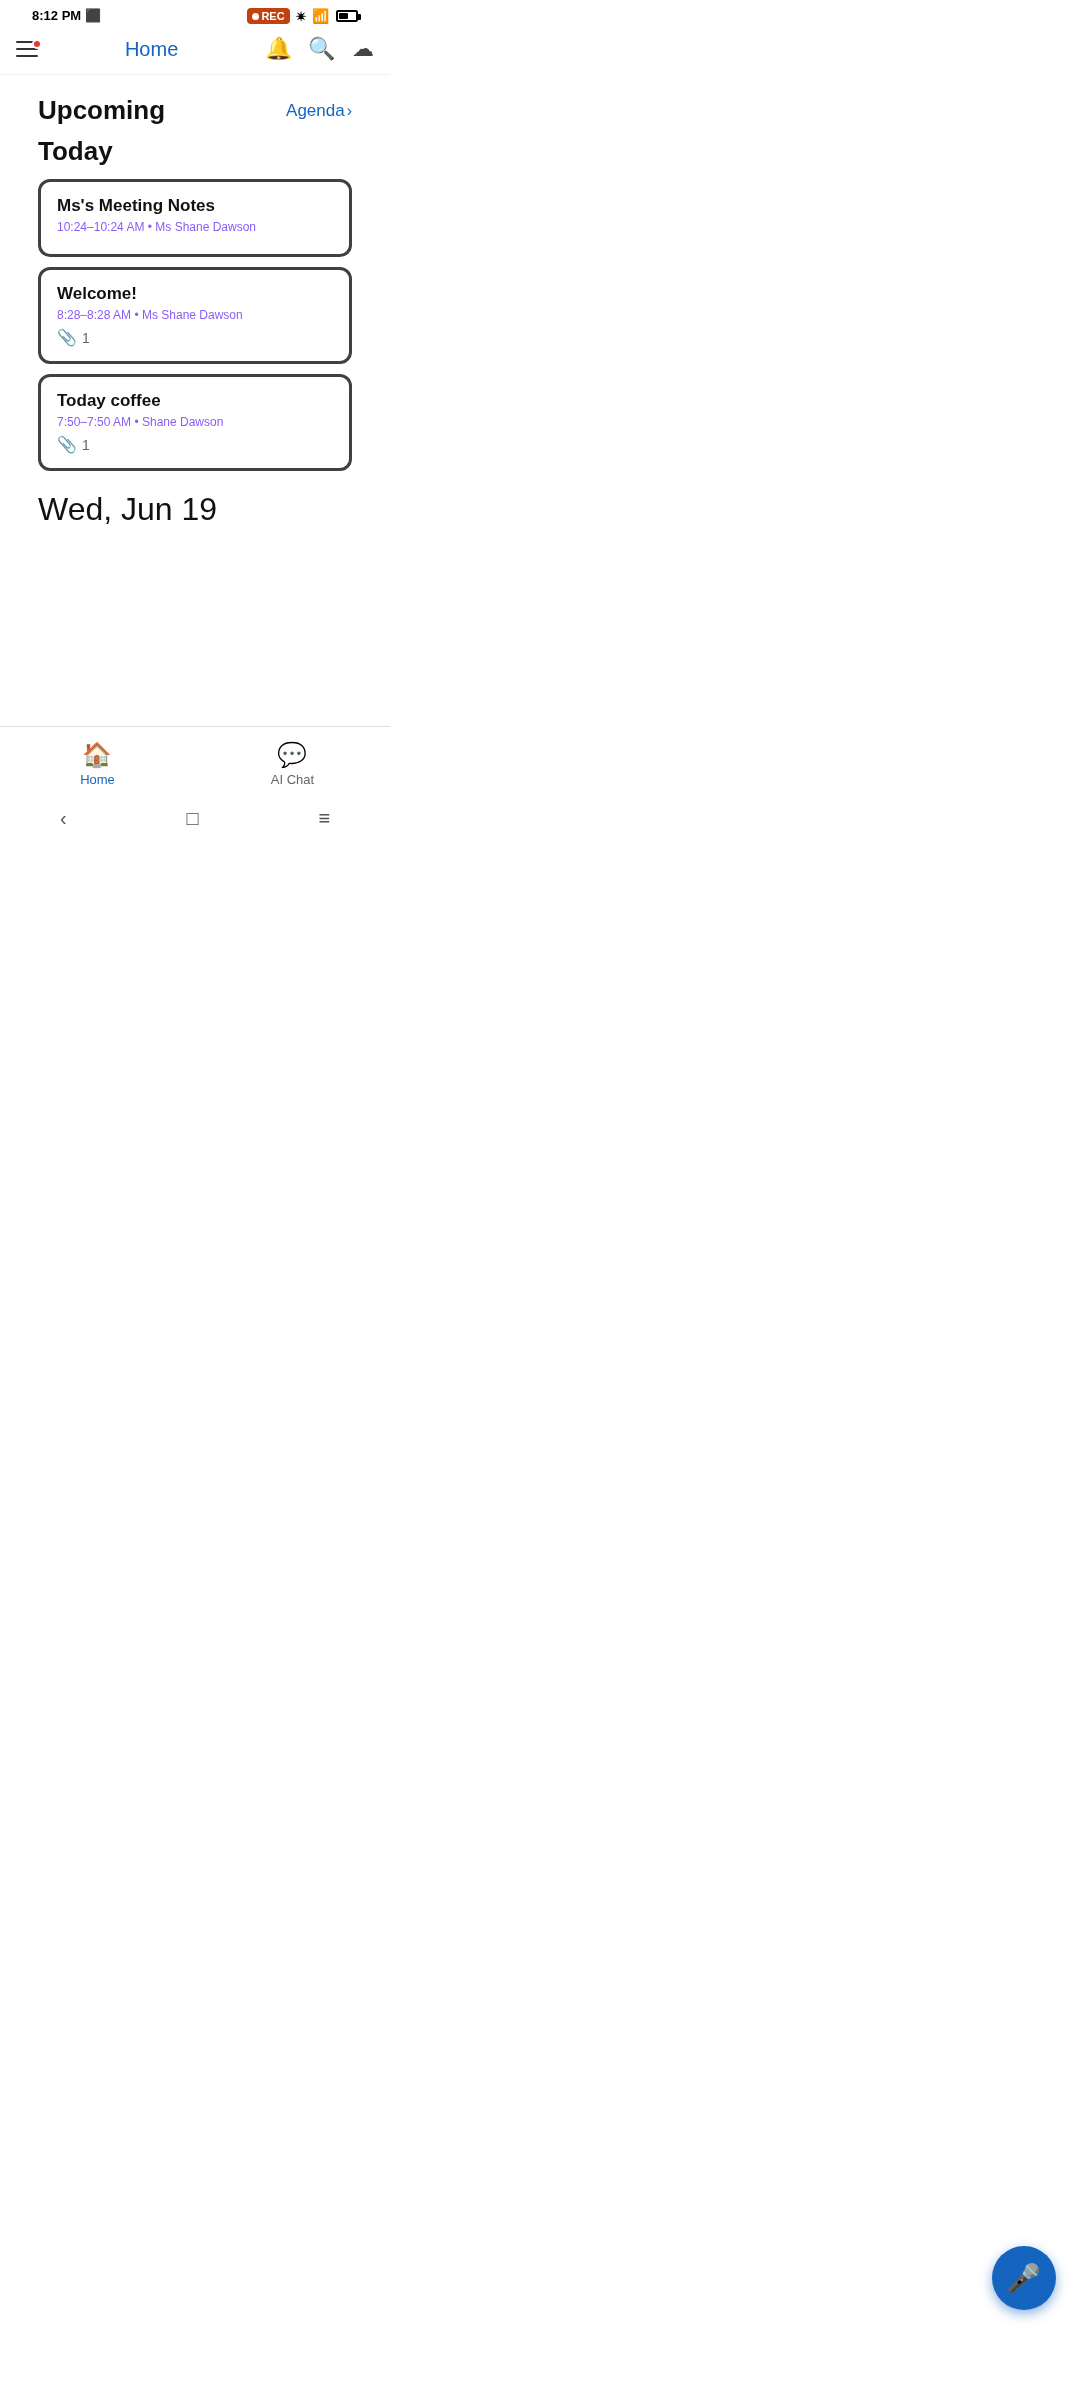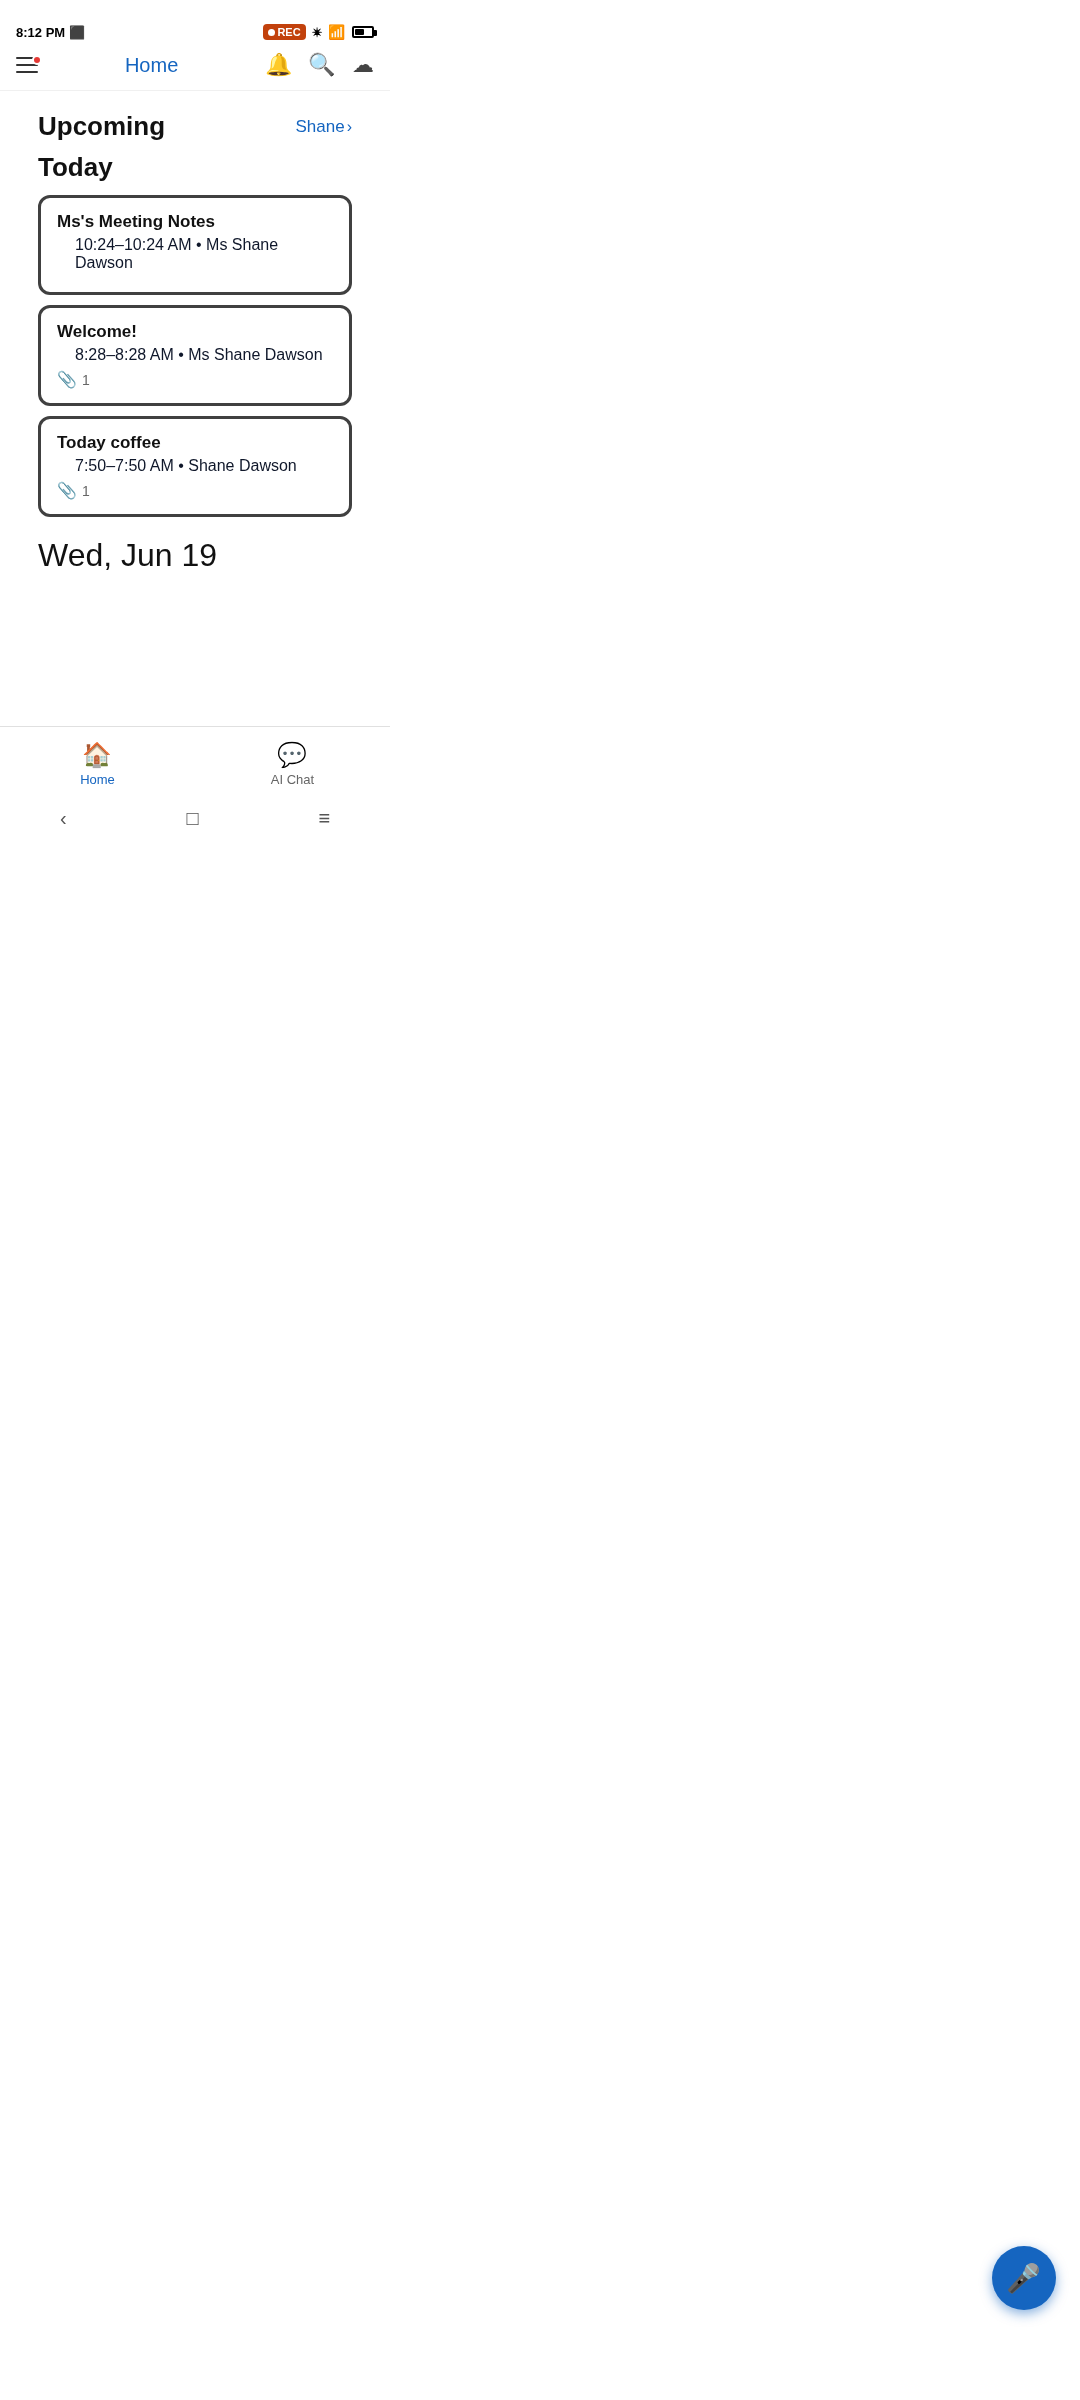--- a/index.html
+++ b/index.html
@@ -13,26 +13,25 @@
       display: flex;
       flex-direction: column;
       position: relative;
       overflow-x: hidden;
     }
 
     
     .status-bar {
       display: flex;
       justify-content: space-between;
-      align-items: center;
-      padding: 8px 16px 4px;
+      align-items: flex-start;
+      padding: 8px 32px 4px;
       font-size: 13px;
       font-weight: 600;
       color: #000;
-      margin-top: 16px;
     }
     .status-left { display: flex; align-items: center; gap: 4px; }
     .status-right { display: flex; align-items: center; gap: 6px; }
     .battery-icon {
       width: 22px; height: 12px; border: 2px solid #000;
       border-radius: 2px; position: relative; display: inline-block;
     }
     .battery-icon::after {
       content: '';
       position: absolute; right: -5px; top: 2px;
@@ -133,23 +132,22 @@
       padding: 14px 16px;
       margin-bottom: 10px;
       background: #fff;
       cursor: pointer;
     }
     .meeting-name {
       font-size: 17px; font-weight: 700; color: #111;
       margin-bottom: 4px;
     }
     .meeting-time {
-      font-size: 16px; color: #0f172a;
+      font-size: 12px; color: #8b5cf6;
       margin-bottom: 6px;
-      margin-left: 18px;
     }
     .meeting-clips {
       display: flex; align-items: center; gap: 5px;
       font-size: 14px; color: #666; margin-top: 6px;
     }
     .clip-icon {
       font-size: 16px; color: #555;
     }
 
     
@@ -245,21 +243,21 @@
     <span class="nav-icon">☁</span>
   </div>
 </div>
 
 <div class="content">
 
   <div>
     <div class="section-header">
       <span class="section-title">Upcoming</span>
       <a class="agenda-link">
-        <span>Shane</span>
+        <span>Agenda</span>
         <span class="agenda-chevron">›</span>
       </a>
     </div>
   </div>
 
   <div class="today-section">
     <div class="today-title">Today</div>
 
     <div class="meeting-card">
       <div class="meeting-name">Ms's Meeting Notes</div>

